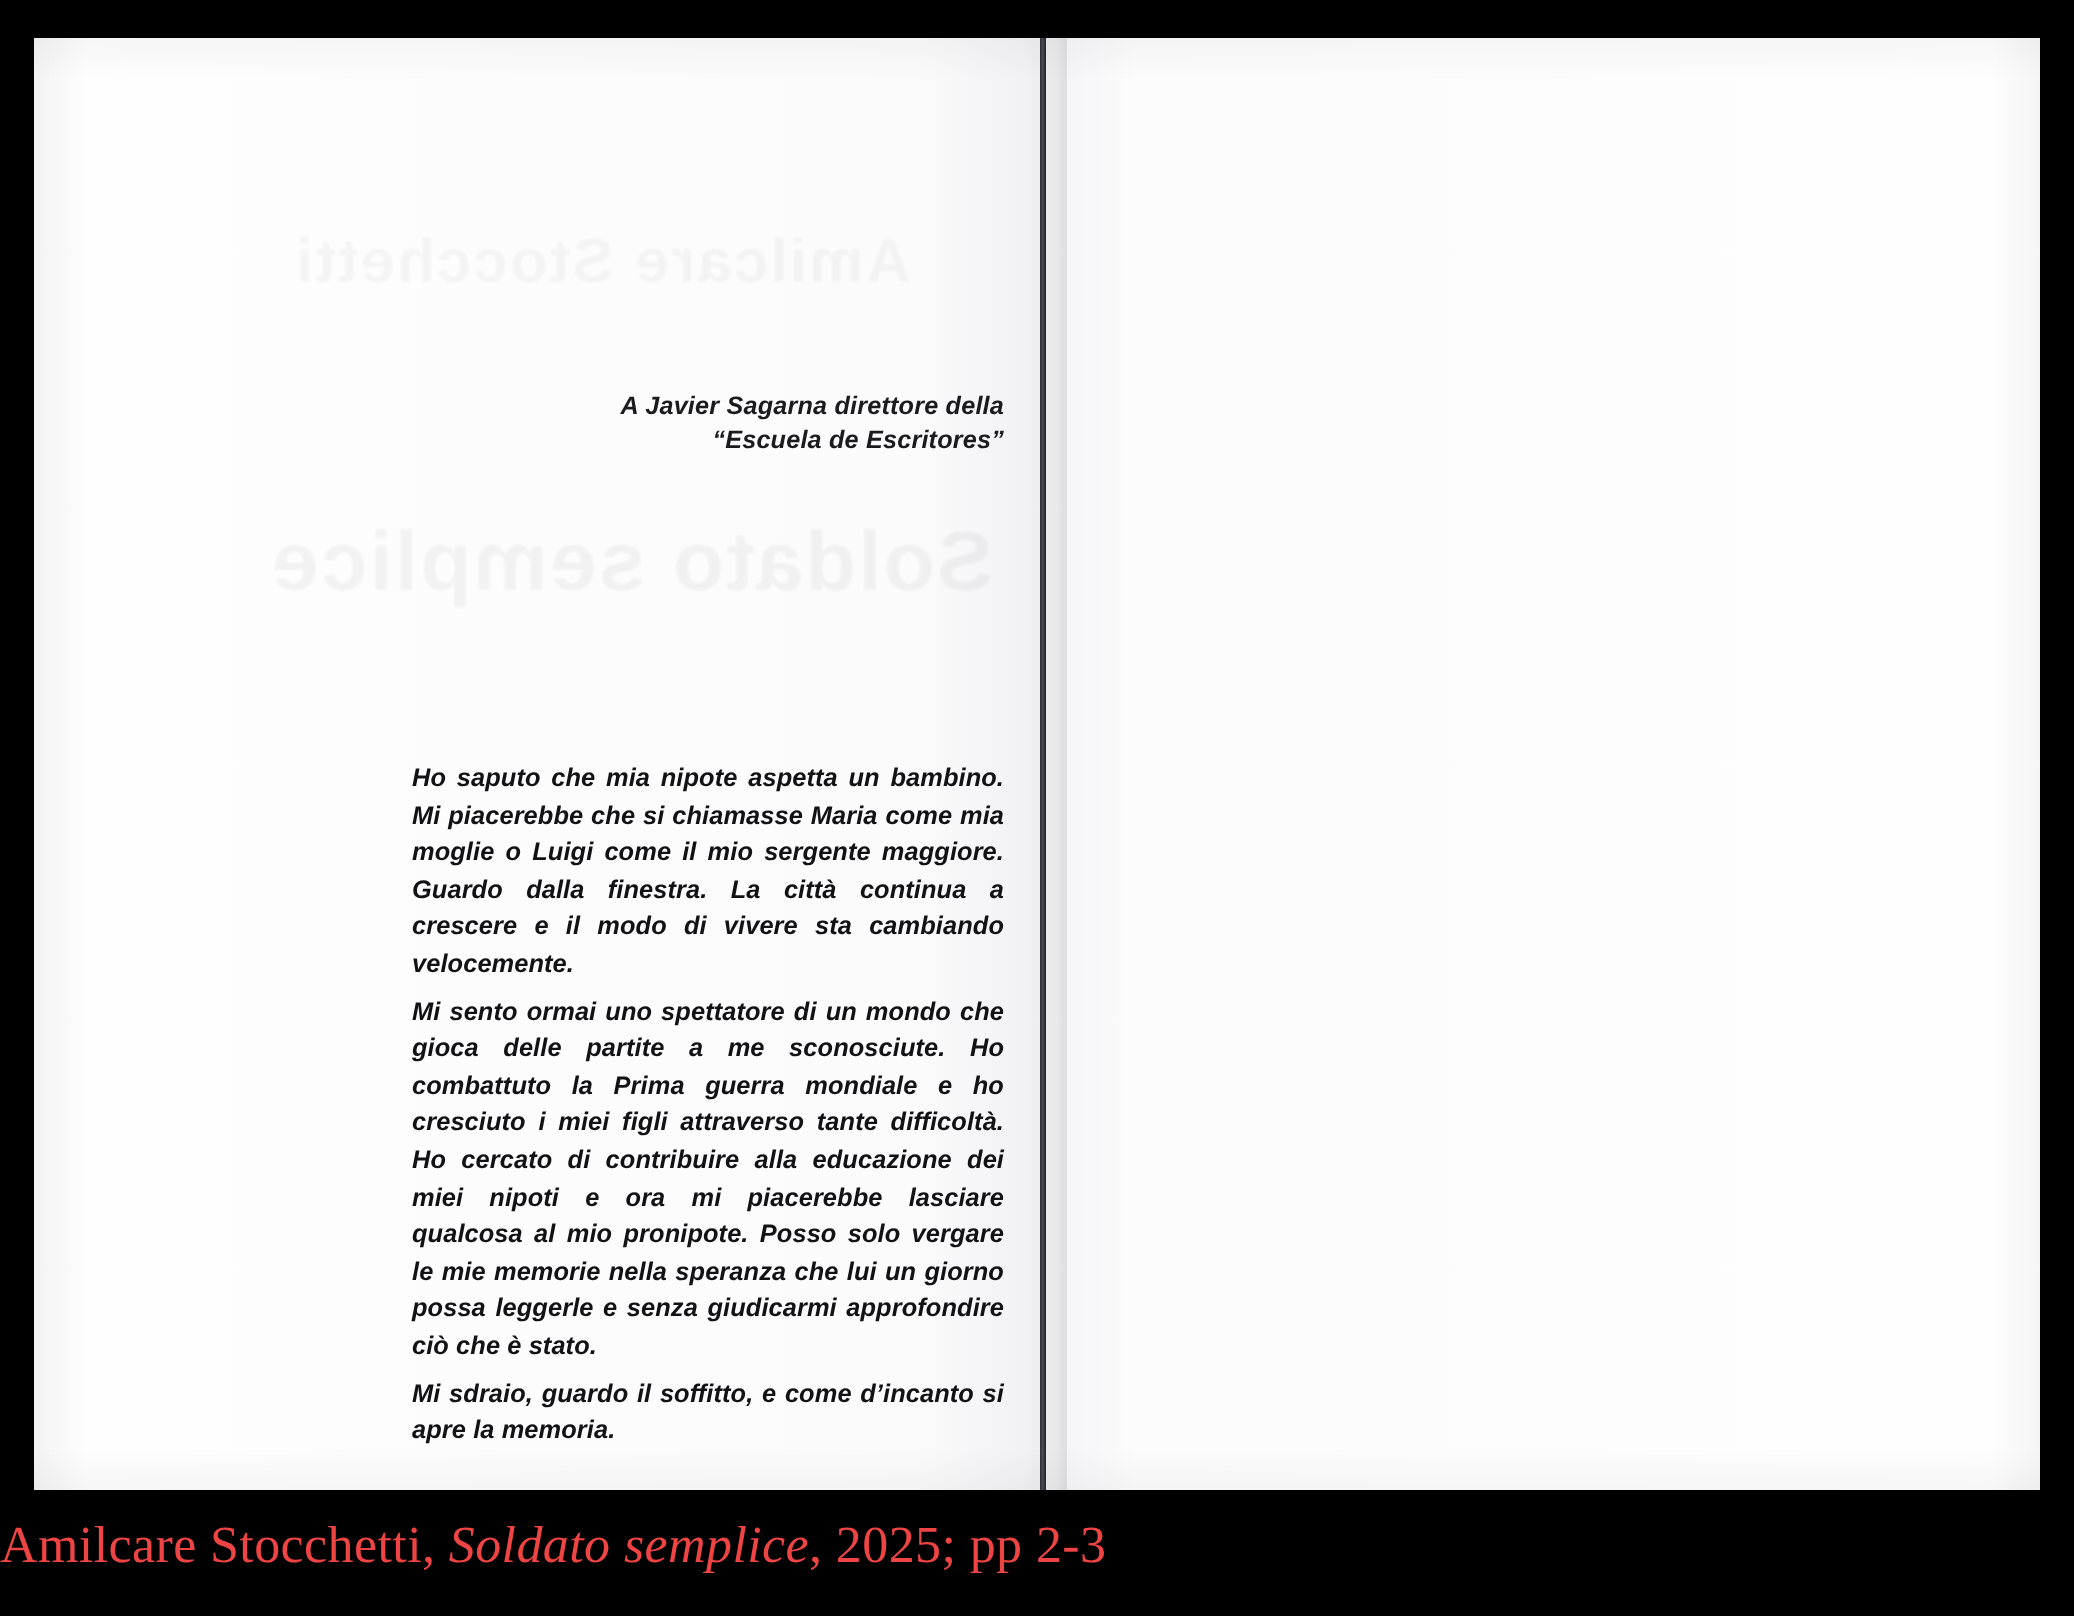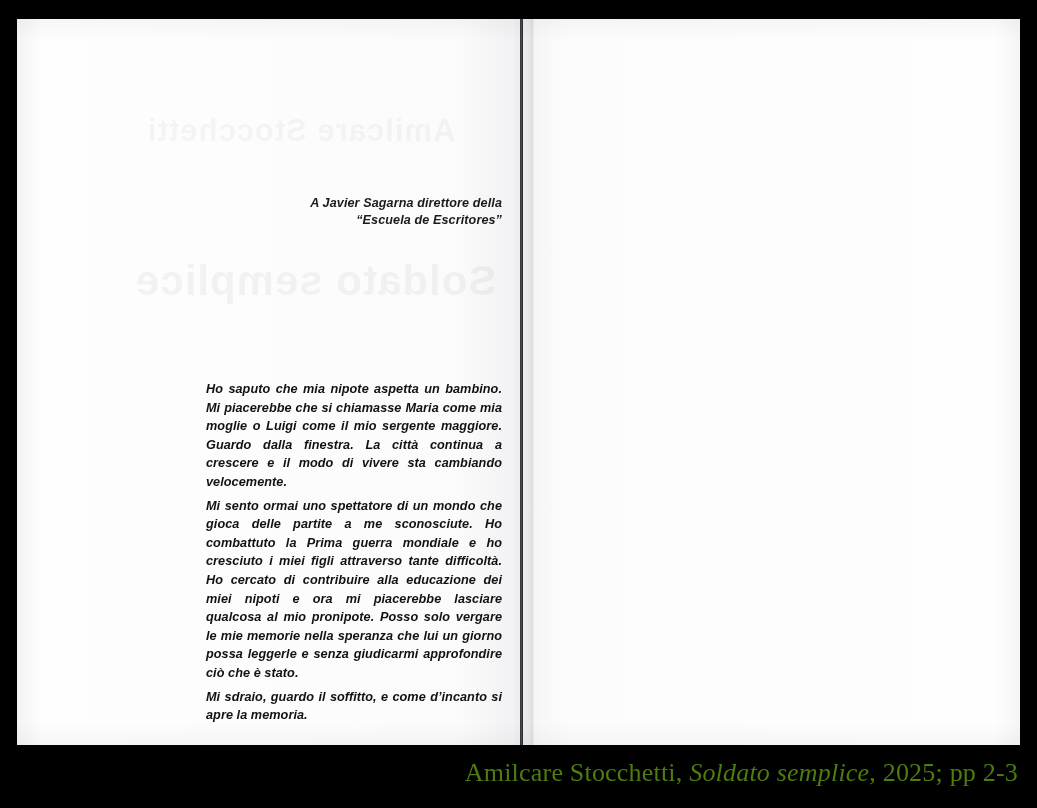--- a/index.html
+++ b/index.html
@@ -123,22 +123,22 @@
   }
   #left-body p { margin: 0; }
   #left-body p + p { margin-top: 5px; }
 
   
   #caption {
     position: absolute;
     left: 0;
     top: 758px;
     width: 1018px;
-    text-align: right;
-    color: #4d7c0f;
+    text-align: left;
+    color: #ef4444;
     font-family: "Liberation Serif", serif;
     font-size: 26px;
     letter-spacing: 0.2px;
   }
   #caption .cap-italic { font-style: italic; }
 </style>
 </head>
 <body>
 
 <div id="spread">

